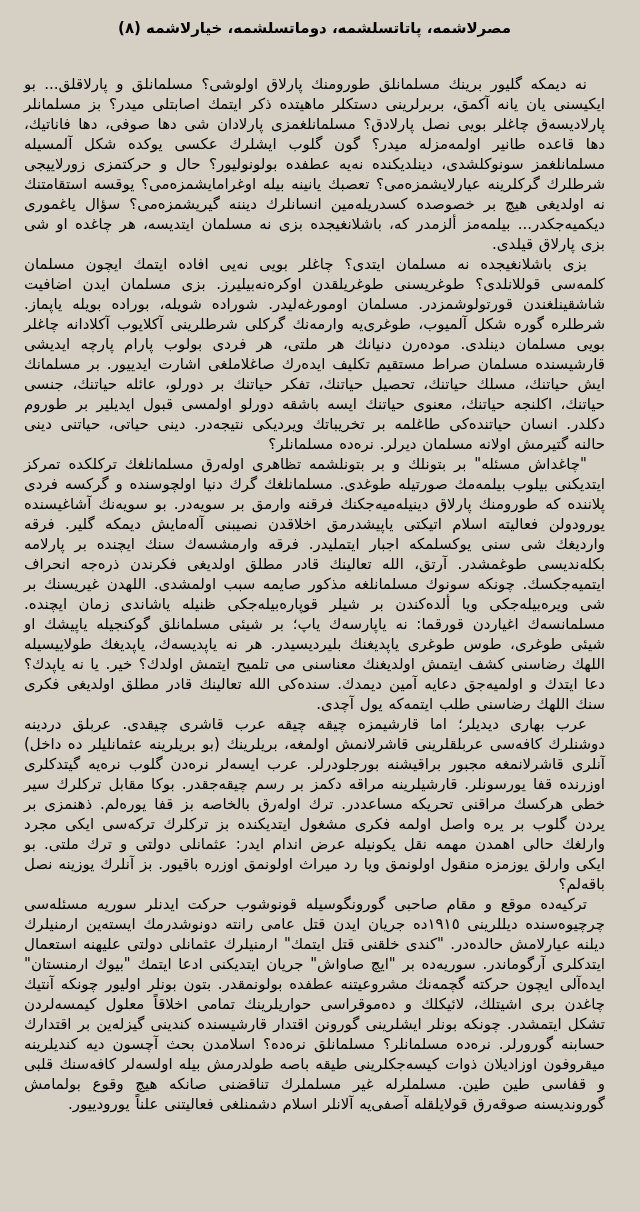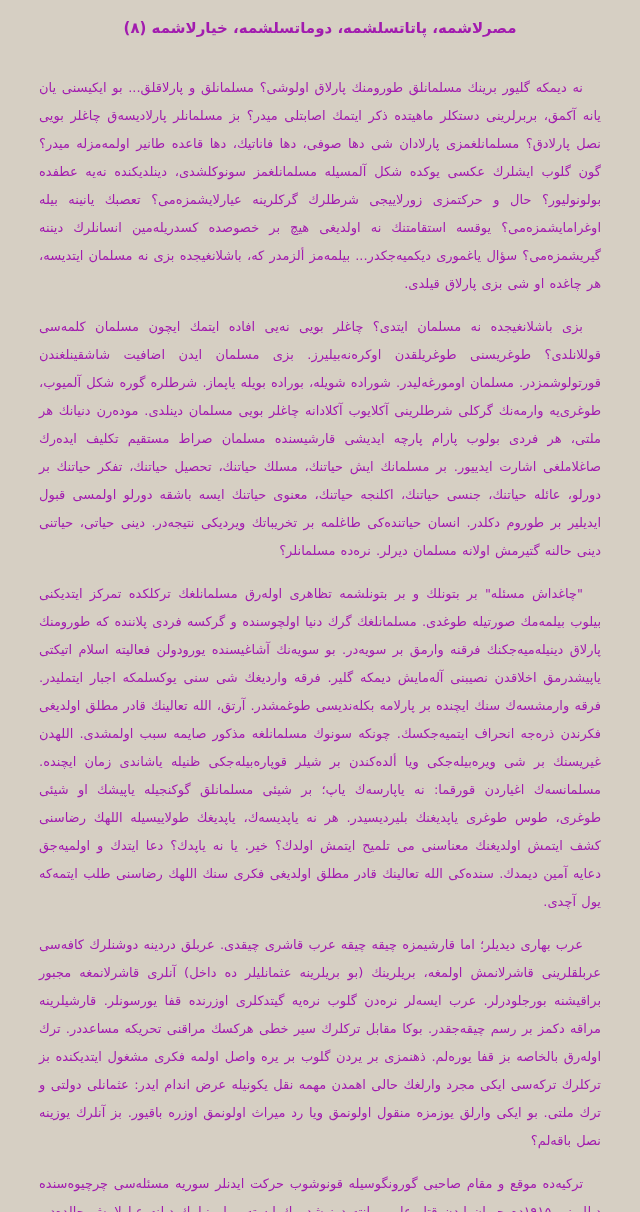--- a/index.html
+++ b/index.html
@@ -9,36 +9,36 @@
   }
   body {
     width: 640px;
     height: 1212px;
     overflow: hidden;
   }
   .page {
     box-sizing: border-box;
     width: 640px;
     height: 1212px;
-    padding: 8px 24px 0 24px;
+    padding: 8px 35px 0 24px;
     direction: rtl;
     font-family: "DejaVu Sans", sans-serif;
-    color: #a21caf;
+    color: #000000;
   }
   .title {
     font-size: 15px;
     font-weight: bold;
     text-align: center;
     margin: 8px 0 34px 0;
     line-height: 24px;
   }
   .body p {
-    margin: 15px;
-    font-size: 13px;
-    line-height: 28px;
+    margin: 0;
+    font-size: 15px;
+    line-height: 20px;
     text-align: justify;
     text-justify: inter-word;
     text-indent: 18px;
     word-spacing: 1px;
   }
 </style>
 </head>
 <body>
 
 <div class="page">

